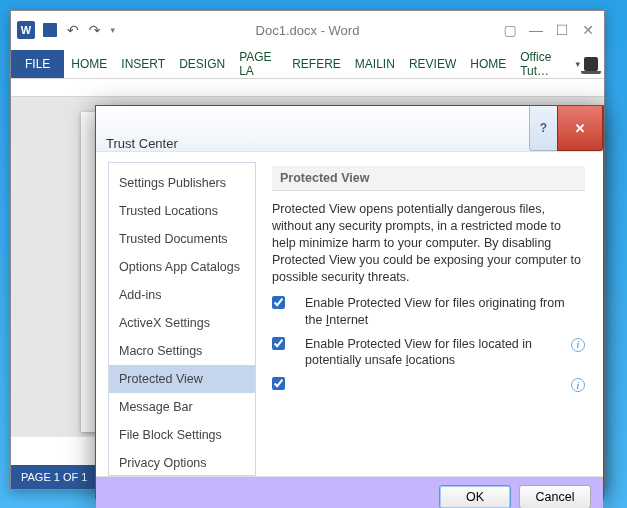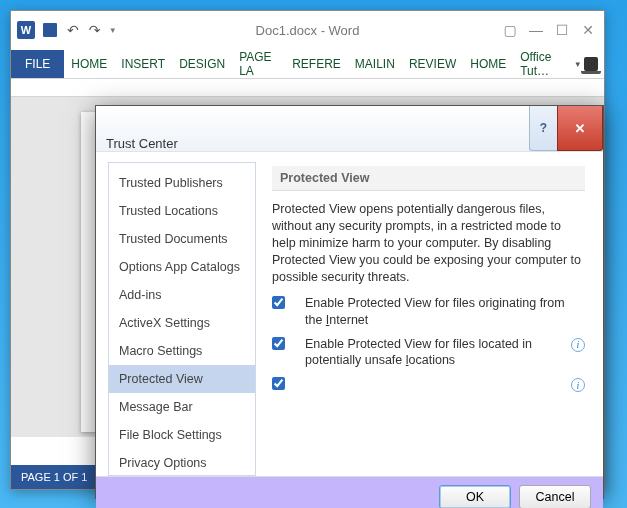--- a/index.html
+++ b/index.html
@@ -102,21 +102,21 @@
 <div class="dialog">
   <div class="dialog-titlebar">
     <span>Trust Center</span>
     <div class="right">
       <div class="help-btn">?</div>
       <div class="close-btn">✕</div>
     </div>
   </div>
   <div class="dialog-body">
     <div class="nav-list">
-      <div class="nav-item">Trusted Publishers</div>
+      <div class="nav-item">Settings Publishers</div>
       <div class="nav-item">Trusted Locations</div>
       <div class="nav-item">Trusted Documents</div>
       <div class="nav-item">Options App Catalogs</div>
       <div class="nav-item">Add-ins</div>
       <div class="nav-item">ActiveX Settings</div>
       <div class="nav-item">Macro Settings</div>
       <div class="nav-item active">Protected View</div>
       <div class="nav-item">Message Bar</div>
       <div class="nav-item">File Block Settings</div>
       <div class="nav-item">Privacy Options</div>

